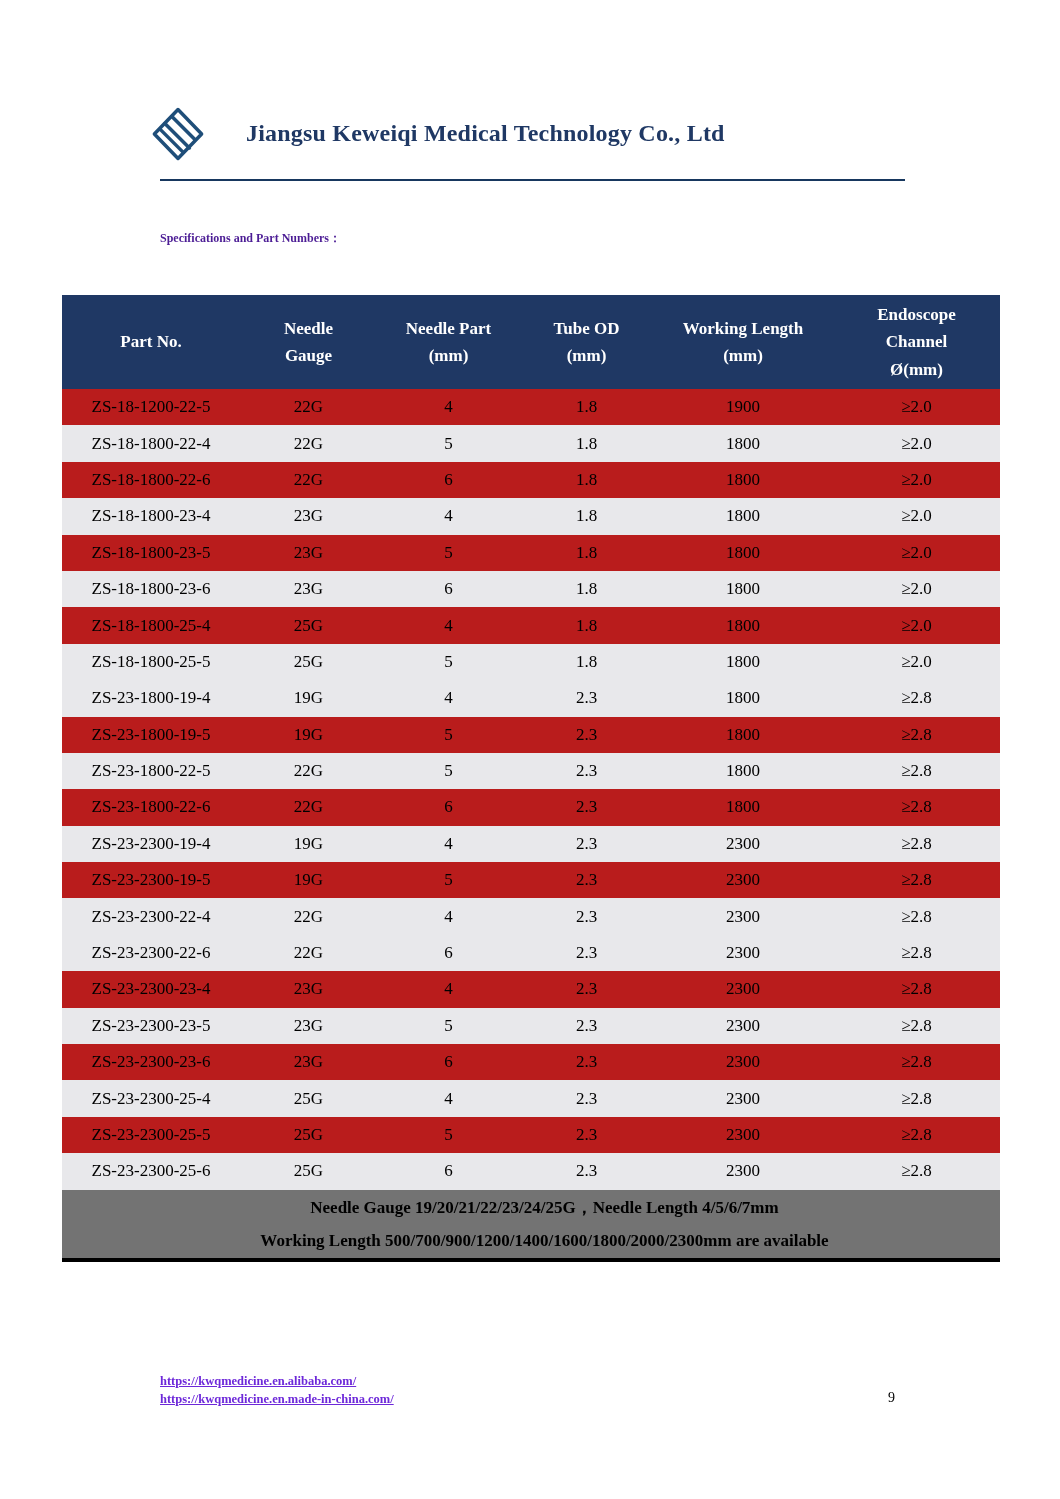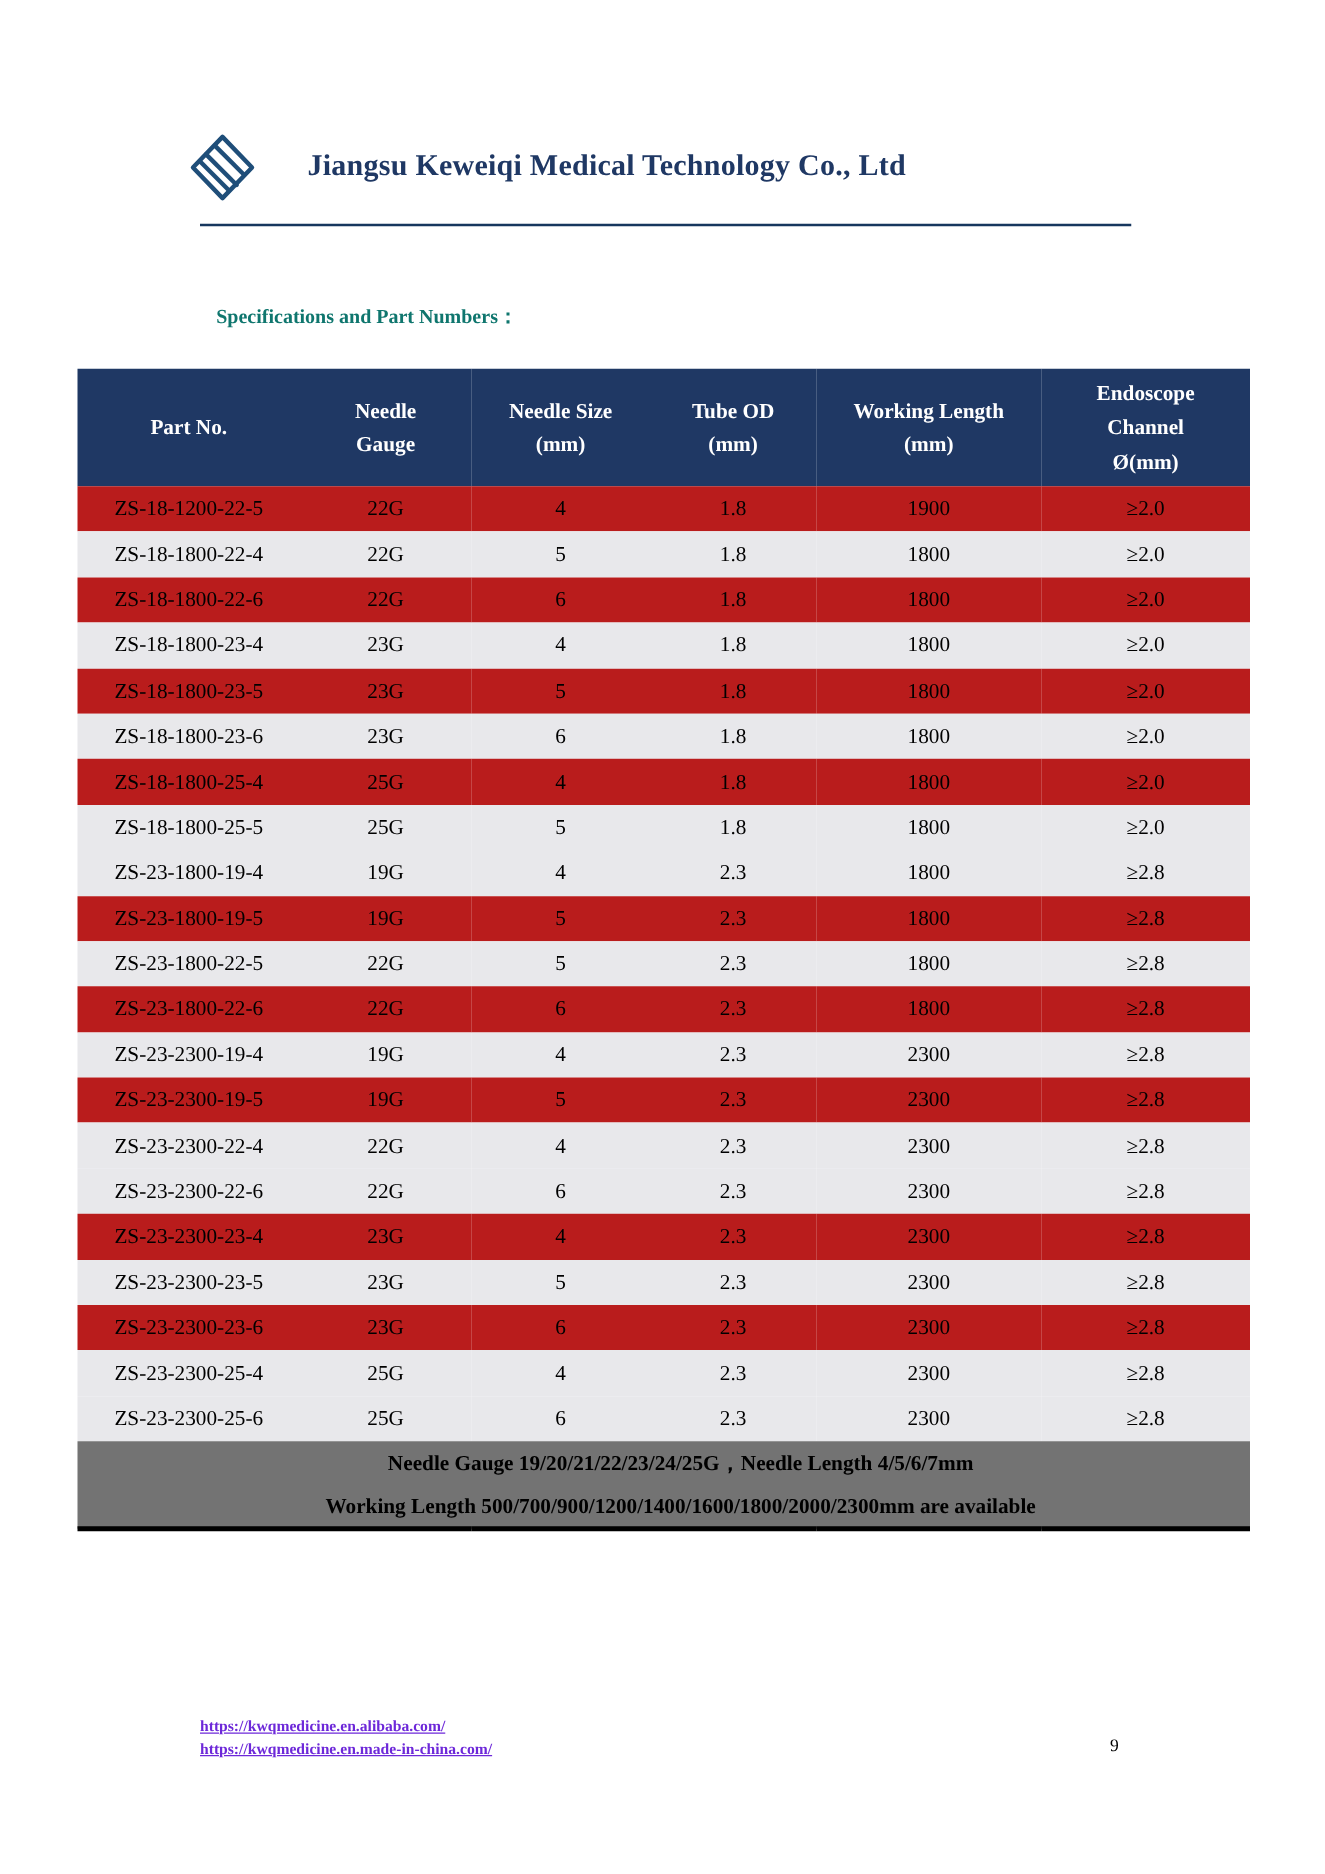--- a/index.html
+++ b/index.html
@@ -37,24 +37,24 @@
     width: 745px;
     height: 2px;
     background: #17375E;
   }
 
   
   .section-title {
     position: absolute;
     left: 160px;
     top: 230px;
-    margin: 13px;
-    font-size: 16px;
-    font-weight: bold;
-    color: #0f766e;
+    margin: 0;
+    font-size: 12px;
+    font-weight: bold;
+    color: #4c1d95;
   }
 
   
   table.spec-table {
     position: absolute;
     left: 62px;
     top: 295px;
     width: 938px;
     border-collapse: collapse;
     table-layout: fixed;
@@ -144,21 +144,21 @@
       <col style="width:143px">
       <col style="width:133px">
       <col style="width:180px">
       <col style="width:167px">
     </colgroup>
     <thead>
       <tr>
         <th>Part No.</th>
         <th>Needle
 Gauge</th>
-        <th>Needle Size
+        <th>Needle Part
 (mm)</th>
         <th>Tube OD
 (mm)</th>
         <th>Working Length
 (mm)</th>
         <th>Endoscope
 Channel
 Ø(mm)</th>
       </tr>
     </thead>
@@ -316,20 +316,28 @@
           <td>≥2.8</td>
         </tr>
         <tr class="even">
           <td>ZS-23-2300-25-4</td>
           <td>25G</td>
           <td>4</td>
           <td>2.3</td>
           <td>2300</td>
           <td>≥2.8</td>
         </tr>
+        <tr class="odd">
+          <td>ZS-23-2300-25-5</td>
+          <td>25G</td>
+          <td>5</td>
+          <td>2.3</td>
+          <td>2300</td>
+          <td>≥2.8</td>
+        </tr>
         <tr class="even">
           <td>ZS-23-2300-25-6</td>
           <td>25G</td>
           <td>6</td>
           <td>2.3</td>
           <td>2300</td>
           <td>≥2.8</td>
         </tr>
       </tbody>
     <tfoot>

